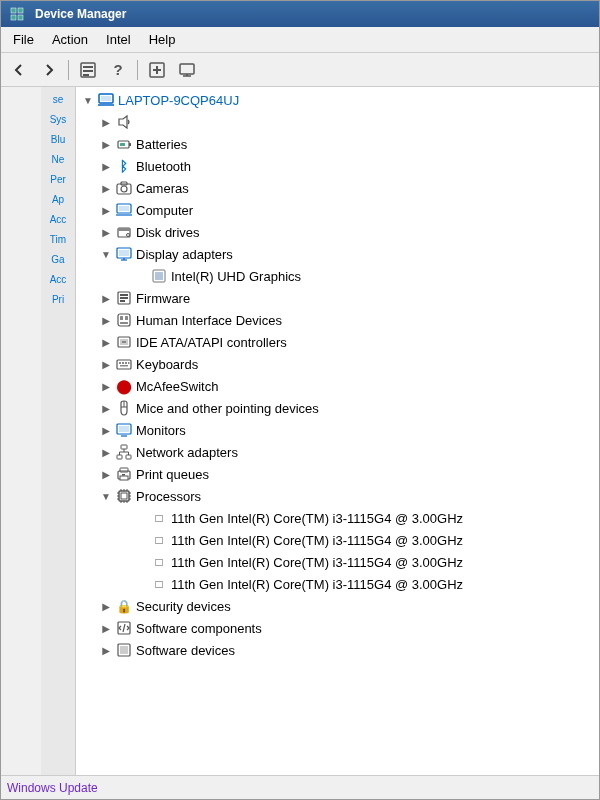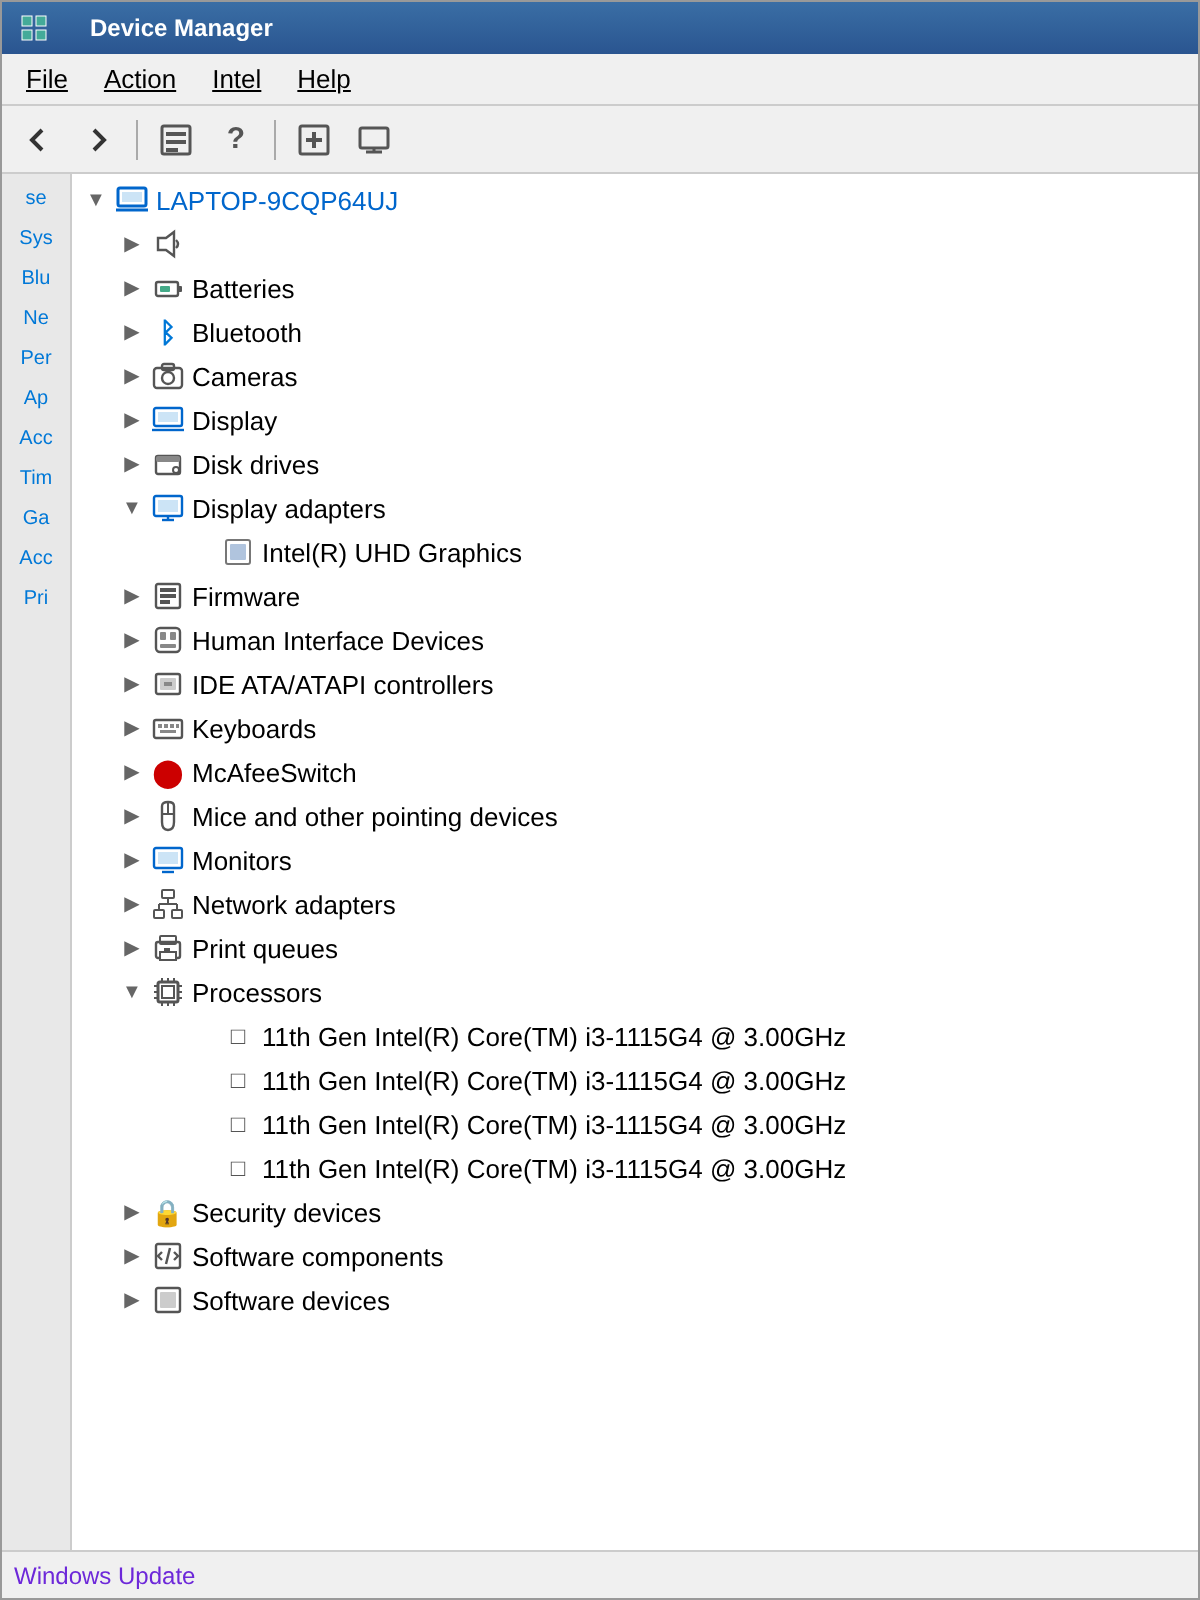--- a/index.html
+++ b/index.html
@@ -20,21 +20,21 @@
       display: flex;
       flex-direction: column;
     }
 
     .title-bar {
       background: linear-gradient(to bottom, #3a6ea5, #2a5590);
       color: white;
       padding: 4px 8px;
       display: flex;
       align-items: center;
-      gap: 20px;
+      gap: 10px;
       height: 26px;
       flex-shrink: 0;
     }
 
     .title-bar-icon {
       width: 16px;
       height: 16px;
       display: flex;
       align-items: center;
       justify-content: center;
@@ -45,21 +45,20 @@
       font-weight: bold;
     }
 
     .menu-bar {
       background: #f0f0f0;
       border-bottom: 1px solid #ccc;
       display: flex;
       padding: 2px 4px;
       gap: 2px;
       flex-shrink: 0;
-      text-decoration: underline;
     }
 
     .menu-item {
       padding: 3px 8px;
       cursor: pointer;
       font-size: 13px;
     }
 
     .toolbar {
       background: #f0f0f0;
@@ -100,20 +99,21 @@
 
     .left-panel {
       width: 35px;
       background: #e8e8e8;
       border-right: 1px solid #ccc;
       display: flex;
       flex-direction: column;
       padding-top: 5px;
       gap: 4px;
       flex-shrink: 0;
+      margin-left: 40px;
     }
 
     .left-panel-item {
       font-size: 10px;
       color: #0078d7;
       padding: 2px 3px;
       cursor: pointer;
       text-align: center;
       line-height: 1.2;
     }
@@ -330,21 +330,21 @@
 
       <div class="tree-item tree-indent-1">
         <span class="expand-icon">▶</span>
         <span class="device-icon">
           <svg width="16" height="16" viewBox="0 0 16 16">
             <rect x="1" y="2" width="14" height="9" rx="1" fill="none" stroke="#0066cc" stroke-width="1.2"></rect>
             <rect x="3" y="4" width="10" height="5" fill="#cce4f6"></rect>
             <line x1="0" y1="13" x2="16" y2="13" stroke="#0066cc" stroke-width="1.2"></line>
           </svg>
         </span>
-        <span class="item-label">Display</span>
+        <span class="item-label">Computer</span>
       </div>
 
       <div class="tree-item tree-indent-1">
         <span class="expand-icon">▶</span>
         <span class="device-icon">
           <svg width="16" height="16" viewBox="0 0 16 16">
             <rect x="2" y="4" width="12" height="9" rx="1" fill="none" stroke="#555" stroke-width="1.2"></rect>
             <rect x="2" y="4" width="12" height="3" fill="#888" rx="1"></rect>
             <circle cx="12" cy="11" r="1.5" fill="none" stroke="#555" stroke-width="1"></circle>
           </svg>

